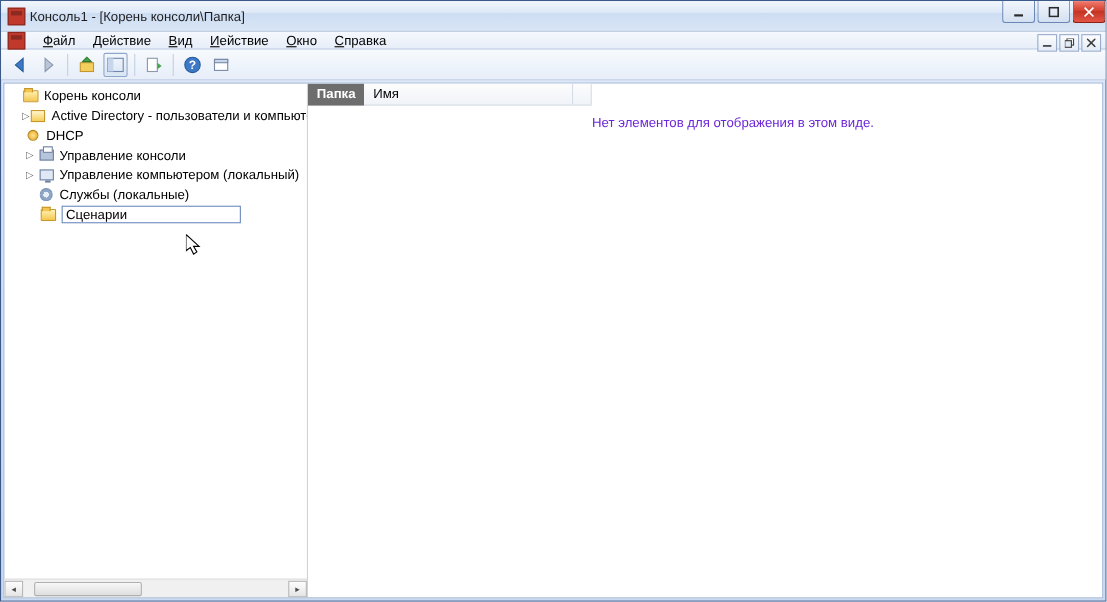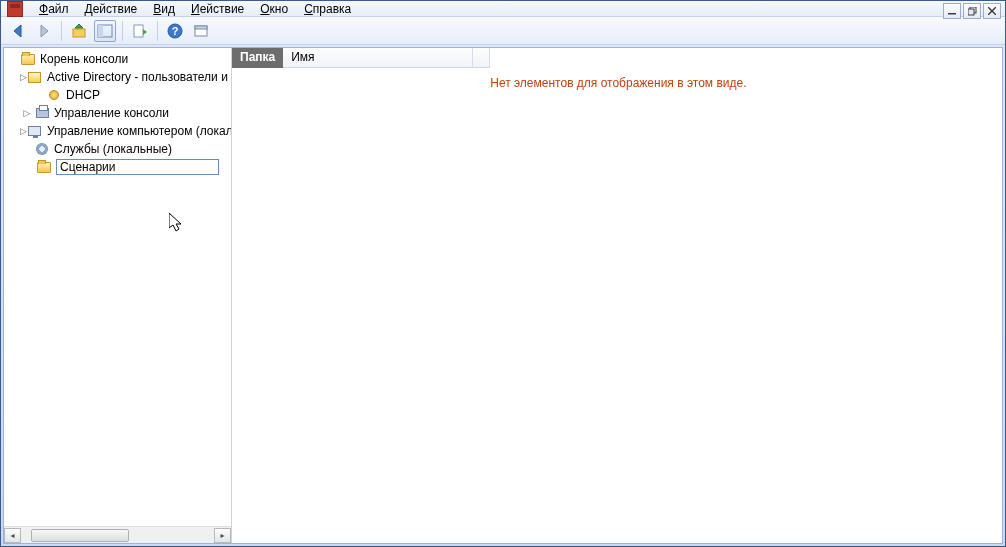--- a/index.html
+++ b/index.html
@@ -121,21 +121,21 @@
   
   .content {
     flex:1;
     display:flex;
     background:#fff;
     border:1px solid #9db4d6;
     margin:2px;
     overflow:hidden;
   }
   .tree-pane {
-    width:228px;
+    width:276px;
     border-right:1px solid #c8d3e4;
     display:flex;flex-direction:column;
     position:relative;
     justify-content:center;
   }
   .tree {
     flex:1;
     overflow:hidden;
     padding:2px 0;
     white-space:nowrap;
@@ -222,33 +222,55 @@
     border-bottom:1px solid #d0d7e3;
     display:flex;
   }
   .col-h {
     padding:2px 8px;
     border-right:1px solid #d7dde8;
   }
   .empty-msg {
     text-align:center;
     padding:28px 0;
-    color:#c2410c;
+    color:#6d28d9;
   }
   .cursor {
     position:absolute;
     left:168px; top:212px;
     pointer-events:none;
   }
 </style>
 </head>
 <body>
 
 <div class="window">
 
+  <div class="titlebar">
+    <div class="title-icon"></div>
+    <span class="title-text">Консоль1 - [Корень консоли\Папка]</span>
+    <div class="win-controls">
+      <div class="win-btn">
+        <svg width="10" height="10">
+            <rect x="1" y="7" width="8" height="2" fill="#2b2b2b"></rect>
+          </svg>
+      </div>
+      <div class="win-btn">
+        <svg width="10" height="10">
+            <rect x="1" y="1" width="8" height="8" fill="none" stroke="#2b2b2b" stroke-width="1.5"></rect>
+          </svg>
+      </div>
+      <div class="win-btn close">
+        <svg width="10" height="10">
+            <line x1="1" y1="1" x2="9" y2="9" stroke="#fff" stroke-width="1.6"></line>
+            <line x1="9" y1="1" x2="1" y2="9" stroke="#fff" stroke-width="1.6"></line>
+          </svg>
+      </div>
+    </div>
+  </div>
 
   <div class="menubar">
     <div class="menu-icon"></div>
     <div class="menu-item"><u>Ф</u><span></span><span>айл</span></div>
     <div class="menu-item"><u>Д</u><span>ействие</span></div>
     <div class="menu-item"><u>В</u><span>ид</span></div>
     <div class="menu-item"><u>И</u><span>ействие</span></div>
     <div class="menu-item"><u>О</u><span>кно</span></div>
     <div class="menu-item"><u>С</u><span>правка</span></div>
     <div class="mdi-controls">
@@ -331,21 +353,21 @@
         </div>
 
         <div class="tree-row" style="padding-left:16px">
           <span class="expander">▷</span>
           <span class="ticon">
               <span class="ad-ic"></span>
             </span>
           <span class="label">Active Directory - пользователи и компьютеры</span>
         </div>
 
-        <div class="tree-row" style="padding-left:28px">
+        <div class="tree-row" style="padding-left:4px">
           <span class="expander"></span>
           <span class="ticon">
               <span class="trophy-ic"></span>
             </span>
           <span class="label">DHCP</span>
         </div>
 
         <div class="tree-row" style="padding-left:16px">
           <span class="expander">▷</span>
           <span class="ticon">

